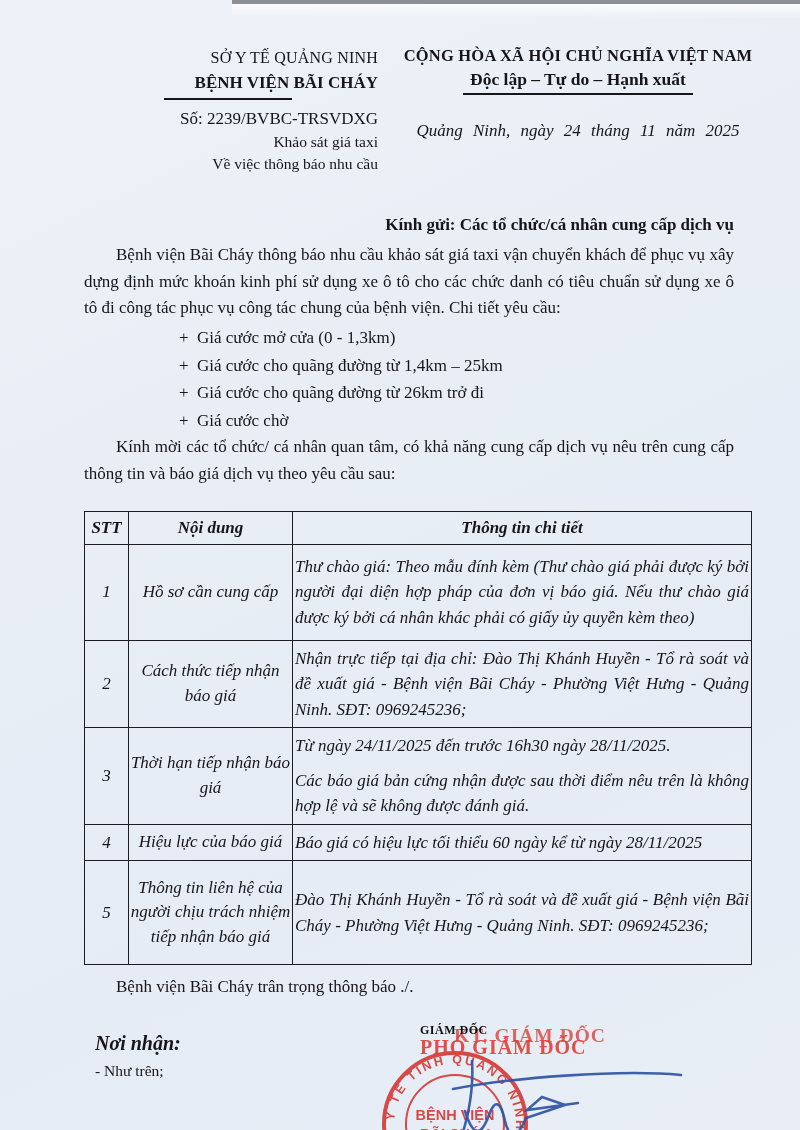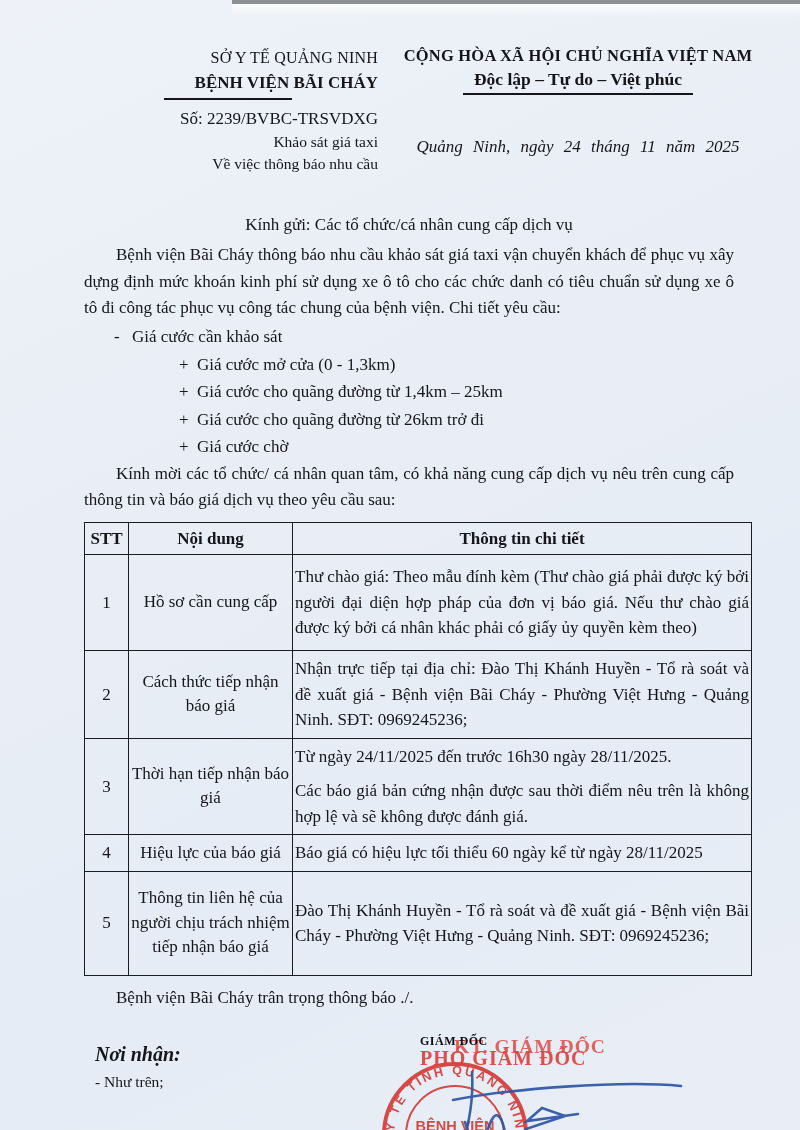--- a/index.html
+++ b/index.html
@@ -18,35 +18,35 @@
   .header-left { width:300px; text-align:right; line-height:1.5; }
   .parent-org { font-size:16px; letter-spacing:.2px; }
   .org-name   { font-size:17px; font-weight:bold; }
   .short-rule { width:128px; height:2px; background:#15151a; margin:2px auto 6px; }
   .doc-number { font-size:17px; }
   .subject    { font-size:15.5px; line-height:1.45; }
   .header-right { flex:1; text-align:center; padding-left:18px; }
   .nat-title  { font-size:16.5px; font-weight:bold; letter-spacing:.2px; }
   .motto      { font-size:17.5px; font-weight:bold; margin-top:3px; }
   .motto-rule { width:230px; height:2px; background:#15151a; margin:3px auto 0; }
-  .place-date { font-size:17px; font-style:italic; margin-top:42px; word-spacing:6px; }
+  .place-date { font-size:17px; font-style:italic; margin-top:26px; word-spacing:6px; }
 
   
   .doc-body { padding:36px 66px 0 84px; font-size:17px; line-height:1.56; }
-  .salutation { text-align:center; margin-bottom:4px; }
+  .salutation { text-align:right; margin-bottom:4px;font-weight:bold; }
   .para { text-align:justify; text-indent:32px; }
   .dash-list { margin:2px 0 0 0; }
   .dash-item { padding-left:30px; }
   .plus-list { }
   .plus-item { padding-left:95px; line-height:1.62; }
   .marker { display:inline-block; width:18px; }
 
   
-  table.info { border-collapse:collapse; width:668px; margin:8px 0 0 84px;
-               font-size:17px; line-height:1.5; }
+  table.info { border-collapse:collapse; width:668px; margin:24px 0 0 84px;
+               font-size:17px; line-height:1.5;font-style:italic; }
   table.info td, table.info th { border:1.7px solid #1c1c22; vertical-align:middle; }
   th.h-stt, th.h-nd, th.h-tt { font-weight:bold; text-align:center; padding:3px 4px; font-size:17px; }
   td.c-stt { width:44px; text-align:center; }
   td.c-nd  { width:164px; text-align:center; padding:4px 0; line-height:1.45; }
   td.c-tt  { padding:5px 2px; text-align:justify; }
   td.c-tt p + p { margin-top:9px; }
   tr.r1 { height:96px; } tr.r2 { height:76px; } tr.r3 { height:86px; }
   tr.r4 { height:32px; } tr.r5 { height:104px; }
 
   .closing { padding:12px 66px 0 84px; font-size:17px; text-indent:32px; }
@@ -77,32 +77,31 @@
     <div class="header-left">
       <div class="parent-org">SỞ Y TẾ QUẢNG NINH</div>
       <div class="org-name">BỆNH VIỆN BÃI CHÁY</div>
       <div class="short-rule"></div>
       <div class="doc-number">Số:  2239/BVBC-TRSVDXG</div>
       <div class="subject">Khảo sát giá taxi</div>
       <div class="subject">Về việc thông báo nhu cầu</div>
     </div>
     <div class="header-right">
       <div class="nat-title">CỘNG HÒA XÃ HỘI CHỦ NGHĨA VIỆT NAM</div>
-      <div class="motto">Độc lập – Tự do – Việt phúc</div>
+      <div class="motto">Độc lập – Tự do – Hạnh xuất</div>
       <div class="motto-rule"></div>
       <div class="place-date">Quảng Ninh, ngày 24 tháng 11 năm 2025</div>
     </div>
   </div>
 
   <div class="doc-body">
     <p class="salutation">Kính gửi: Các tổ chức/cá nhân cung cấp dịch vụ</p>
     <p class="para">Bệnh viện Bãi Cháy thông báo nhu cầu khảo sát giá taxi vận chuyển khách để phục vụ xây dựng định mức khoán kinh phí sử dụng xe ô tô cho các chức danh có tiêu chuẩn sử dụng xe ô tô đi công tác phục vụ công tác chung của bệnh viện. Chi tiết yêu cầu:</p>
 
     <div class="dash-list">
-      <div class="dash-item"><span class="marker">-</span><span>Giá cước cần khảo sát</span></div>
       <div class="plus-list">
         <div class="plus-item"><span class="marker">+</span><span>Giá cước mở cửa (0 - 1,3km)</span></div>
         <div class="plus-item"><span class="marker">+</span><span>Giá cước cho quãng đường từ 1,4km – 25km</span></div>
         <div class="plus-item"><span class="marker">+</span><span>Giá cước cho quãng đường từ 26km trở đi</span></div>
         <div class="plus-item"><span class="marker">+</span><span>Giá cước chờ</span></div>
       </div>
     </div>
 
     <p class="para">Kính mời các tổ chức/ cá nhân quan tâm, có khả năng cung cấp dịch vụ nêu trên cung cấp thông tin và báo giá dịch vụ theo yêu cầu sau:</p>
   </div>

